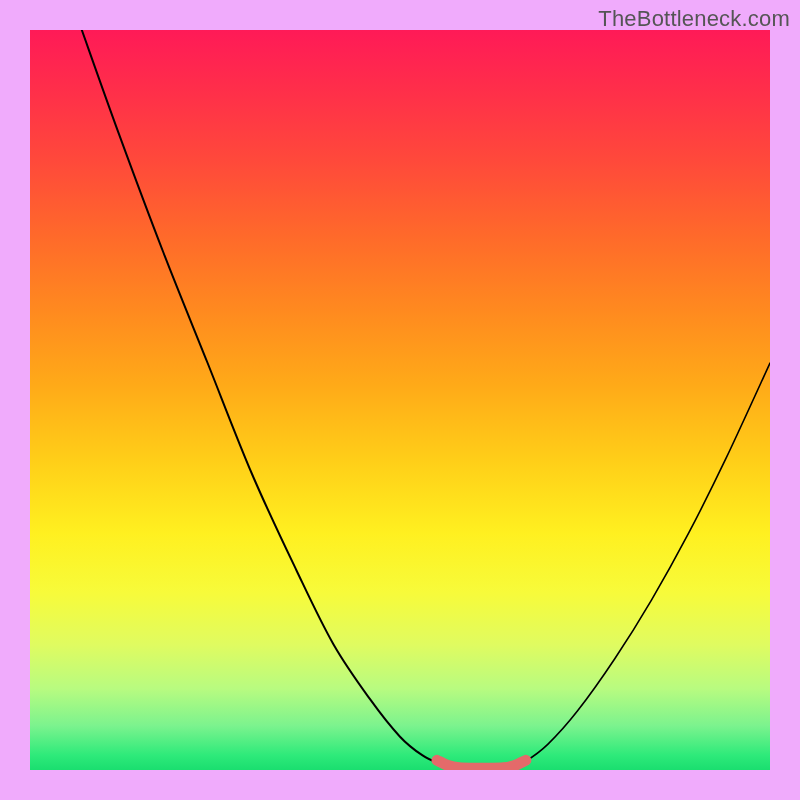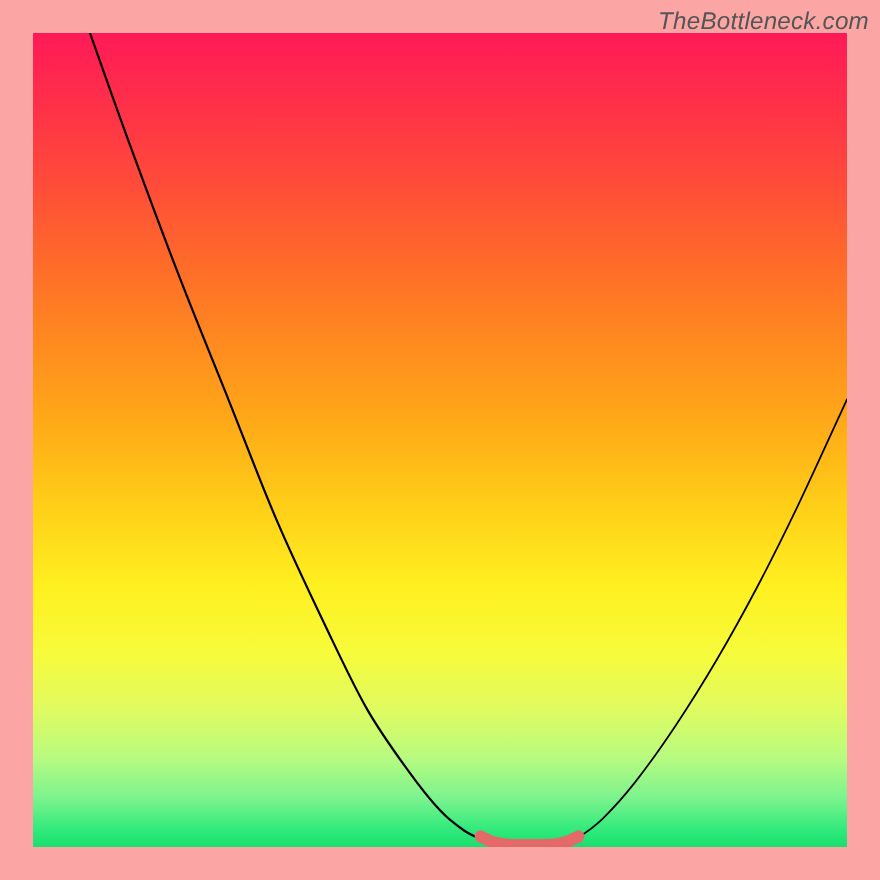--- a/index.html
+++ b/index.html
@@ -8,22 +8,21 @@
     width: 800px;
     height: 800px;
     background: #000;
     font-family: Arial, Helvetica, sans-serif;
     overflow: hidden;
   }
   .stage {
     position: relative;
     width: 800px;
     height: 800px;
-    background: #fca5a5;
-    font-style: italic;
+    background: #f0abfc;
   }
   .plot {
     position: absolute;
     left: 30px;
     top: 30px;
     width: 740px;
     height: 740px;
     overflow: hidden;
   }
   .gradient {

